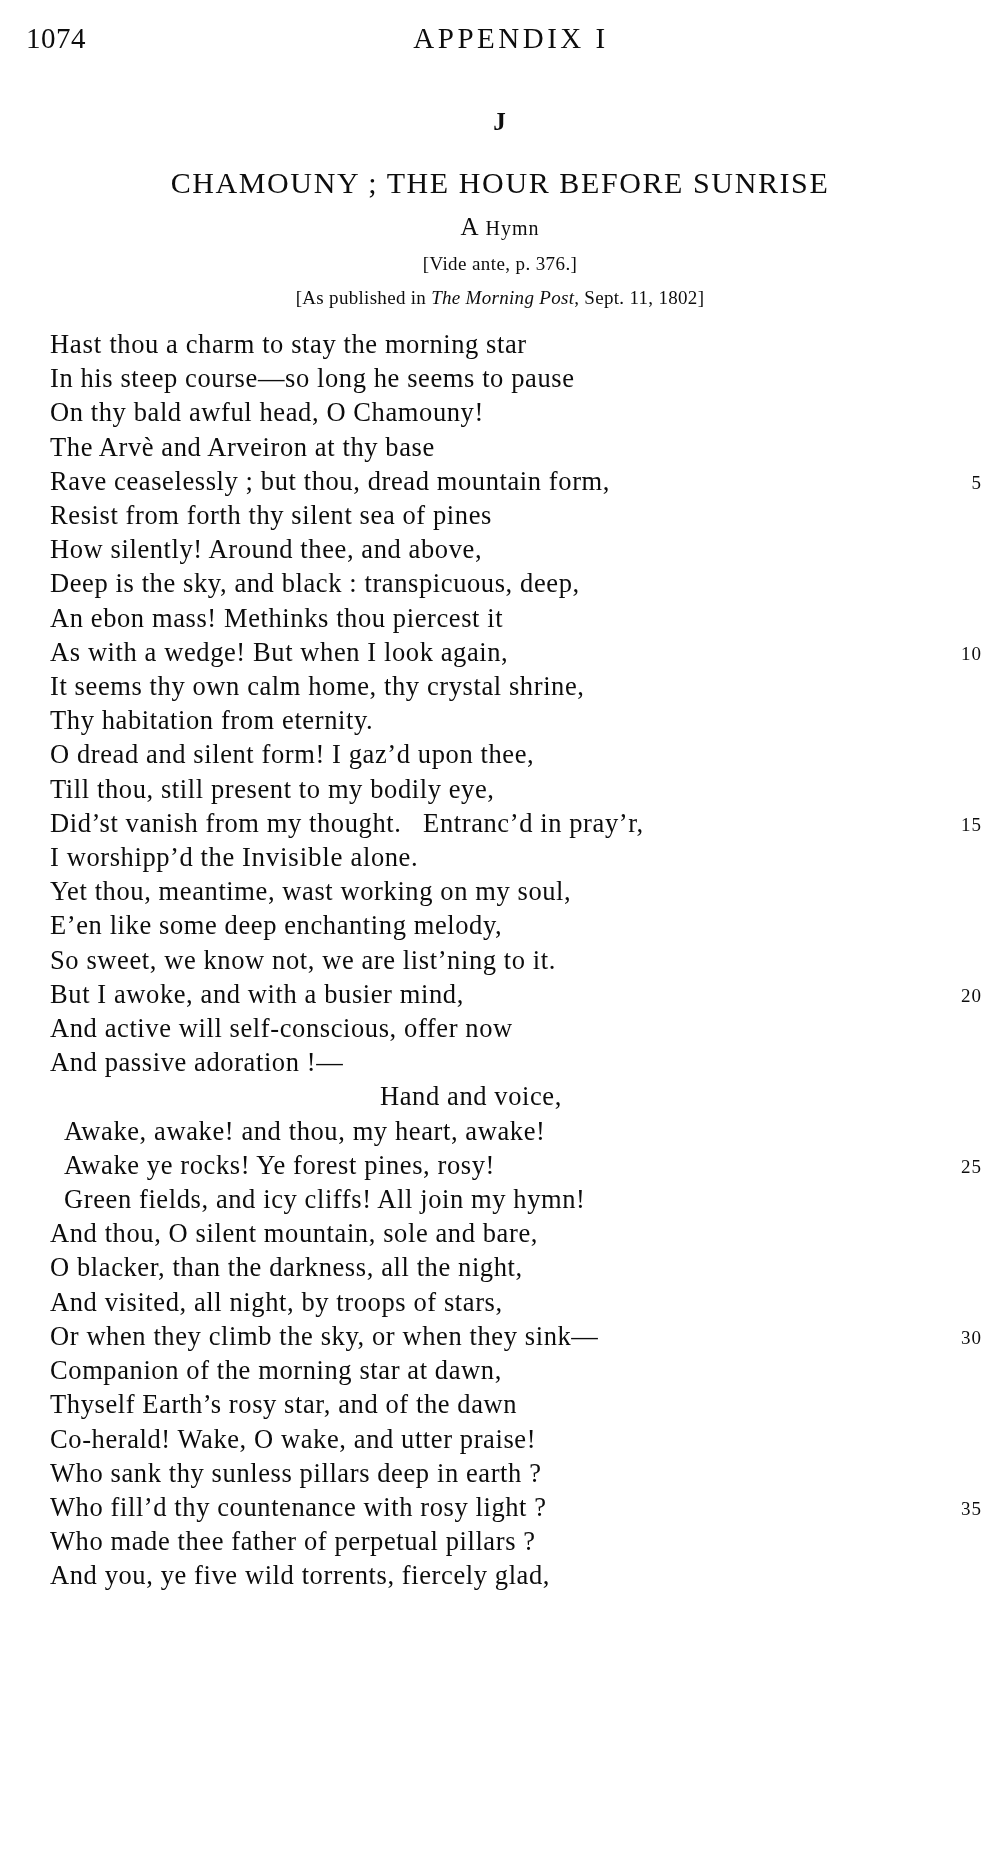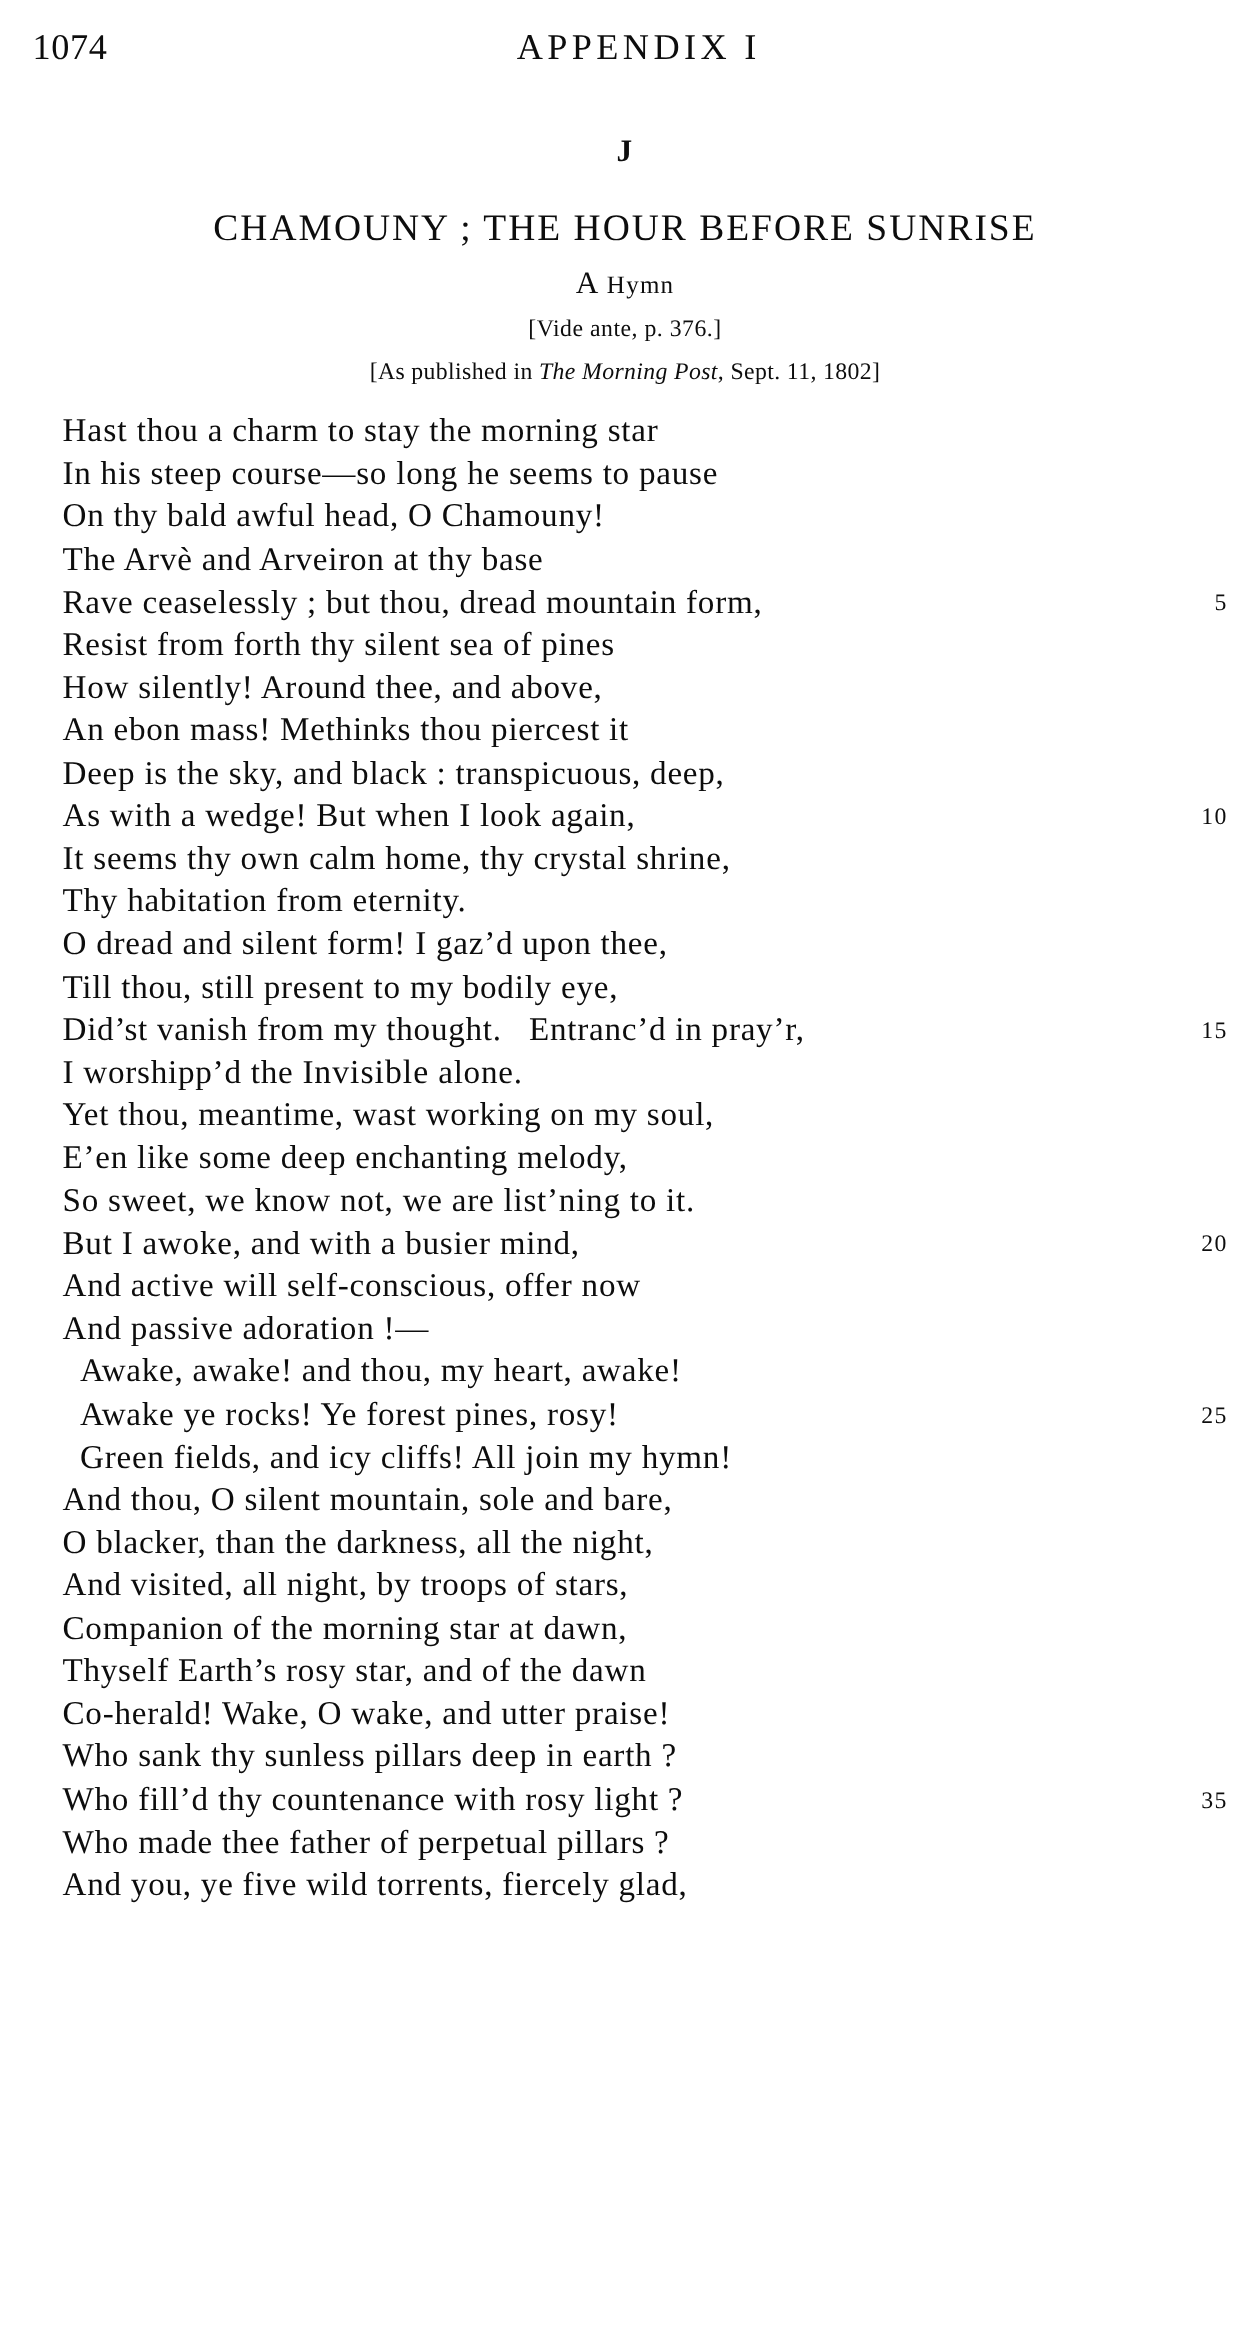--- a/index.html
+++ b/index.html
@@ -149,41 +149,43 @@
   </div>
 
   <div class="verse" id="verse-container">
       <div class="line"><span>H</span><span class="smallcaps">ast</span><span> thou a charm to stay the morning star</span></div>
       <div class="line"><span>In his steep course—so long he seems to pause</span></div>
       <div class="line"><span>On thy bald awful head, O Chamouny!</span></div>
       <div class="line"><span>The Arvè and Arveiron at thy base</span></div>
       <div class="line"><span>Rave ceaselessly ; but thou, dread mountain form,</span><span class="line-num">5</span></div>
       <div class="line"><span>Resist from forth thy silent sea of pines</span></div>
       <div class="line"><span>How silently! Around thee, and above,</span></div>
+      <div class="line"><span>Deep is the sky, and black : transpicuous, deep,</span></div>
       <div class="line"><span>An ebon mass! Methinks thou piercest it</span></div>
-      <div class="line"><span>Deep is the sky, and black : transpicuous, deep,</span></div>
       <div class="line"><span>As with a wedge! But when I look again,</span><span class="line-num">10</span></div>
       <div class="line"><span>It seems thy own calm home, thy crystal shrine,</span></div>
       <div class="line"><span>Thy habitation from eternity.</span></div>
       <div class="line"><span>O dread and silent form! I gaz’d upon thee,</span></div>
       <div class="line"><span>Till thou, still present to my bodily eye,</span></div>
       <div class="line"><span>Did’st vanish from my thought.   Entranc’d in pray’r,</span><span class="line-num">15</span></div>
       <div class="line"><span>I worshipp’d the I</span><span class="smallcaps">nvisible</span><span> alone.</span></div>
       <div class="line"><span>Yet thou, meantime, wast working on my soul,</span></div>
       <div class="line"><span>E’en like some deep enchanting melody,</span></div>
       <div class="line"><span>So sweet, we know not, we are list’ning to it.</span></div>
       <div class="line"><span>But I awoke, and with a busier mind,</span><span class="line-num">20</span></div>
       <div class="line"><span>And active will self-conscious, offer now</span></div>
       <div class="line"><span>And passive adoration !—</span></div>
+      <div class="line indent-hand"><span>Hand and voice,</span></div>
       <div class="line indent-1"><span>Awake, awake! and thou, my heart, awake!</span></div>
       <div class="line indent-1"><span>Awake ye rocks! Ye forest pines, rosy!</span><span class="line-num">25</span></div>
       <div class="line indent-1"><span>Green fields, and icy cliffs! All join my hymn!</span></div>
       <div class="line"><span>And thou, O silent mountain, sole and bare,</span></div>
       <div class="line"><span>O blacker, than the darkness, all the night,</span></div>
       <div class="line"><span>And visited, all night, by troops of stars,</span></div>
+      <div class="line"><span>Or when they climb the sky, or when they sink—</span><span class="line-num">30</span></div>
       <div class="line"><span>Companion of the morning star at dawn,</span></div>
       <div class="line"><span>Thyself Earth’s rosy star, and of the dawn</span></div>
       <div class="line"><span>Co-herald! Wake, O wake, and utter praise!</span></div>
       <div class="line"><span>Who sank thy sunless pillars deep in earth ?</span></div>
       <div class="line"><span>Who fill’d thy countenance with rosy light ?</span><span class="line-num">35</span></div>
       <div class="line"><span>Who made thee father of perpetual pillars ?</span></div>
       <div class="line"><span>And you, ye five wild torrents, fiercely glad,</span></div>
     </div>
 
 </div>

